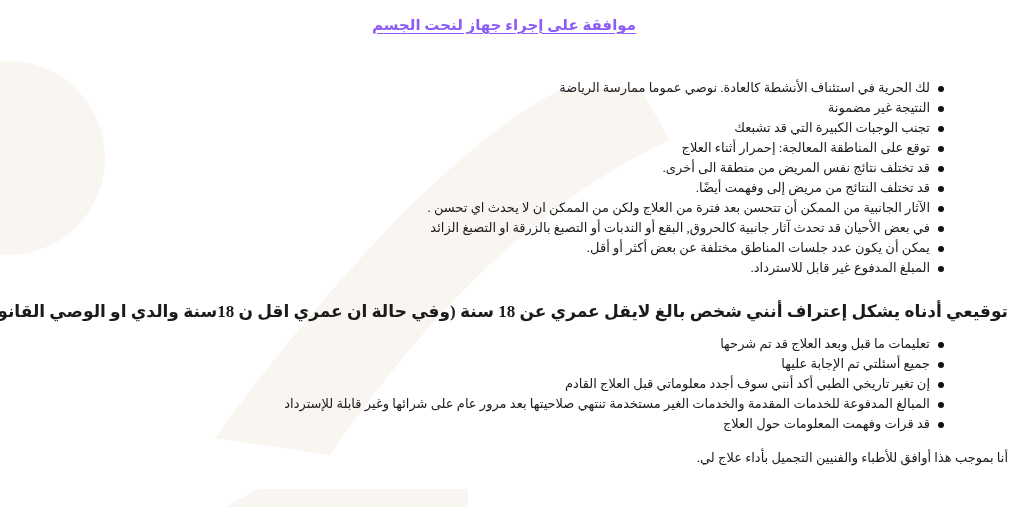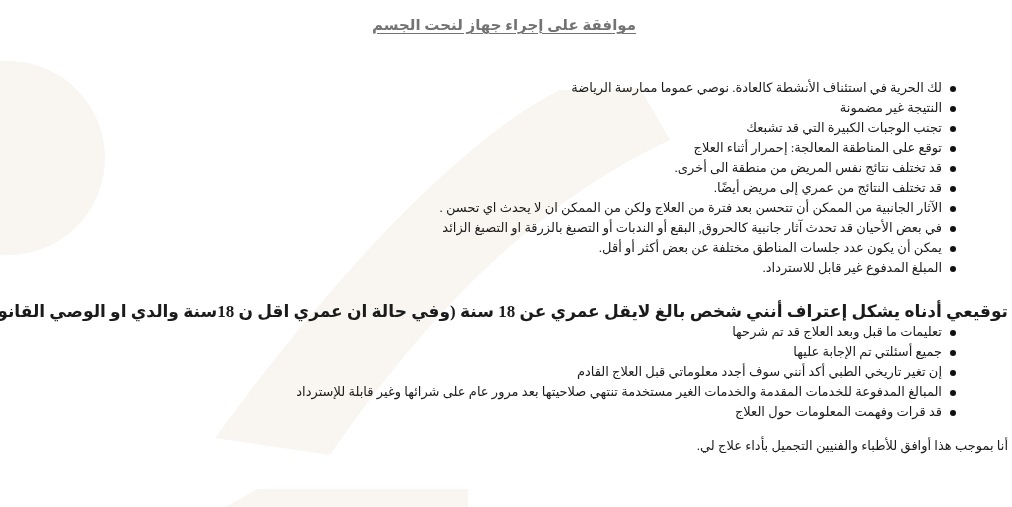--- a/index.html
+++ b/index.html
@@ -23,26 +23,26 @@
     position:relative;z-index:1;
     padding:0 4px 0 0;
     color:#1b1b1b;
   }
   .doc-title{
     margin-top:14px;
     text-align:center;
     font-weight:bold;
     font-size:15px;
     line-height:22px;
-    color:#737373;
+    color:#8b5cf6;
     text-decoration:underline;
     text-underline-offset:3px;
   }
   .blist{
-    margin:0;
+    margin:12px;
     padding:0 52px 0 0;
   }
   .blist.first{margin-top:42px;}
   .li{
     display:flex;
     align-items:flex-start;
     gap:8px;
     line-height:20px;
     font-size:13px;
     white-space:nowrap;
@@ -99,21 +99,21 @@
       <div class="li">
         <span class="dot"></span>
         <span class="txt">توقع على المناطقة المعالجة: إحمرار أثناء العلاج</span>
       </div>
       <div class="li">
         <span class="dot"></span>
         <span class="txt">قد تختلف نتائج نفس المريض من منطقة الى أخرى.</span>
       </div>
       <div class="li">
         <span class="dot"></span>
-        <span class="txt">قد تختلف النتائج من عمري إلى مريض أيضًا.</span>
+        <span class="txt">قد تختلف النتائج من مريض إلى وفهمت أيضًا.</span>
       </div>
       <div class="li">
         <span class="dot"></span>
         <span class="txt">الآثار الجانبية من الممكن أن تتحسن بعد فترة من العلاج ولكن من الممكن ان لا يحدث اي تحسن .</span>
       </div>
       <div class="li">
         <span class="dot"></span>
         <span class="txt">في بعض الأحيان قد تحدث آثار جانبية كالحروق, البقع أو الندبات أو التصبغ بالزرقة او التصبغ الزائد</span>
       </div>
       <div class="li">

